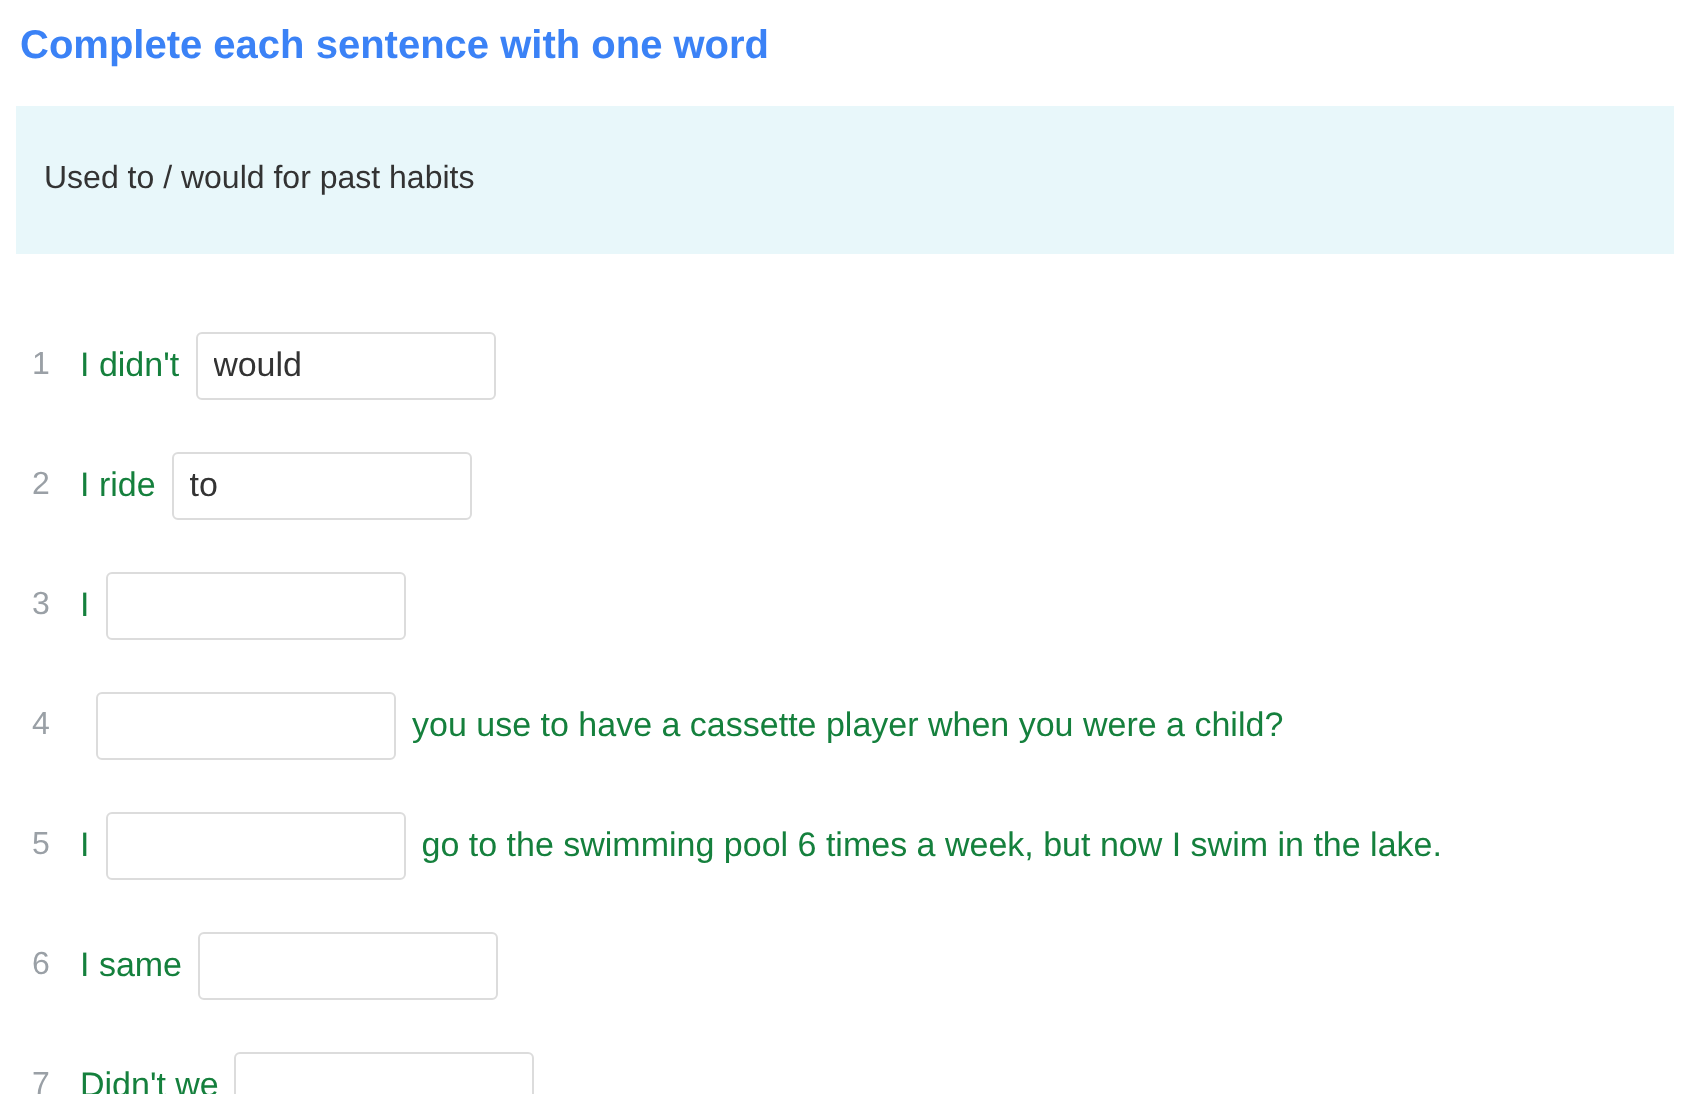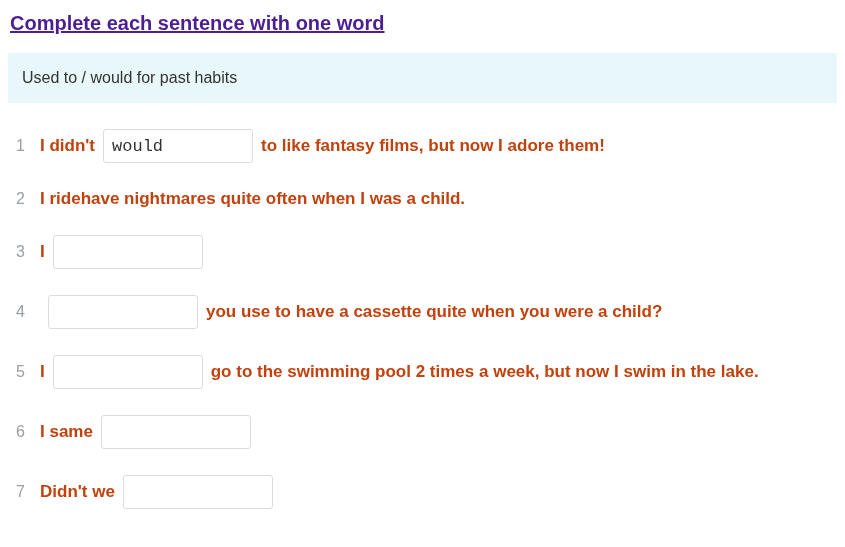--- a/index.html
+++ b/index.html
@@ -8,109 +8,106 @@
     width: 845px;
     height: 547px;
     background: #fff;
     padding: 0;
   }
   .container {
     width: 100%;
     padding: 12px 8px 0 8px;
   }
   .title {
-    color: #4c1d95;
+    color: #3b82f6;
     font-size: 20px;
     font-weight: bold;
     margin-bottom: 18px;
     padding-left: 2px;
-    text-decoration: underline;
   }
   .banner {
     background: #e8f7fa;
     color: #333;
     font-size: 16px;
-    padding: 16px 14px;
-    margin-bottom: 26px;
+    padding: 28px 14px;
+    margin-bottom: 39px;
   }
   .exercise {
     padding-left: 8px;
   }
   .row {
     display: flex;
     align-items: center;
     flex-wrap: nowrap;
     margin-bottom: 26px;
     font-size: 17px;
     color: #333;
   }
   .num {
     color: #9aa0a6;
     width: 24px;
     font-size: 16px;
   }
   .txt {
-    color: #c2410c;
+    color: #15803d;
     white-space: pre;
-    font-weight: bold;
   }
   .blank {
     display: inline-block;
     border: 1px solid #dcdcdc;
     border-radius: 3px;
     height: 34px;
     width: 150px;
     margin: 0 8px;
     padding: 6px 8px;
     font-size: 17px;
     color: #333;
     background: #fff;
-    font-family: Liberation Mono, monospace;
+    font-family: Liberation Sans, sans-serif;
   }
 </style>
 </head>
 <body>
 
 <div class="container">
   <div class="title">Complete each sentence with one word</div>
   <div class="banner">Used to / would for past habits</div>
 
   <div class="exercise">
 
     <div class="row">
       <span class="num">1</span>
       <span class="txt">I didn't</span>
       <input class="blank" type="text" value="would" style="">
-      <span class="txt">to like fantasy films, but now I adore them!</span>
     </div>
 
     <div class="row">
       <span class="num">2</span>
       <span class="txt">I ride</span>
-      <span class="txt">have nightmares quite often when I was a child.</span>
+      <input class="blank" type="text" value="to" style="">
     </div>
 
     <div class="row">
       <span class="num">3</span>
       <span class="txt">I</span>
       <input class="blank" type="text" value="" style="">
     </div>
 
     <div class="row">
       <span class="num">4</span>
       <span class="txt"></span>
       <input class="blank" type="text" value="" style="">
-      <span class="txt">you use to have a cassette quite when you were a child?</span>
+      <span class="txt">you use to have a cassette player when you were a child?</span>
     </div>
 
     <div class="row">
       <span class="num">5</span>
       <span class="txt">I</span>
       <input class="blank" type="text" value="" style="">
-      <span class="txt">go to the swimming pool 2 times a week, but now I swim in the lake.</span>
+      <span class="txt">go to the swimming pool 6 times a week, but now I swim in the lake.</span>
     </div>
 
     <div class="row">
       <span class="num">6</span>
       <span class="txt">I same</span>
       <input class="blank" type="text" value="" style="">
     </div>
 
     <div class="row">
       <span class="num">7</span>

